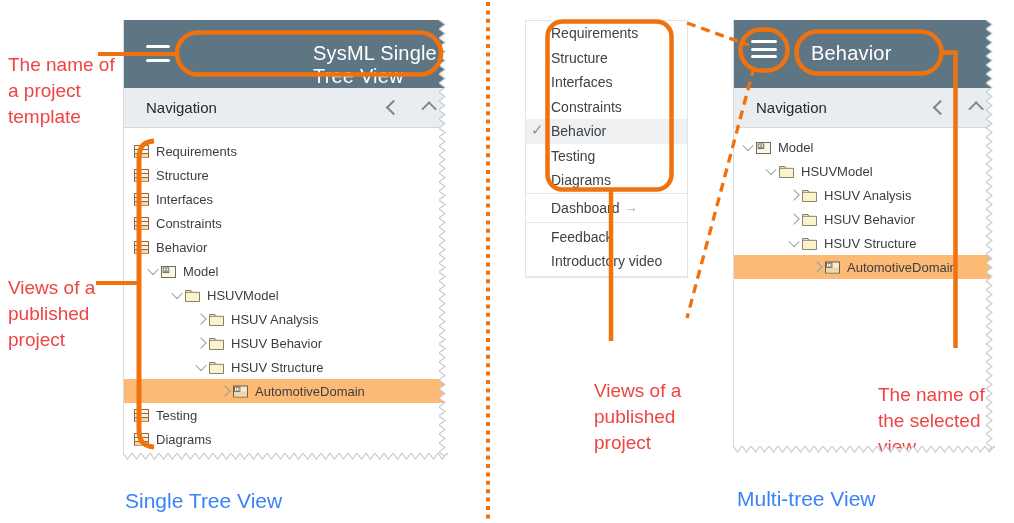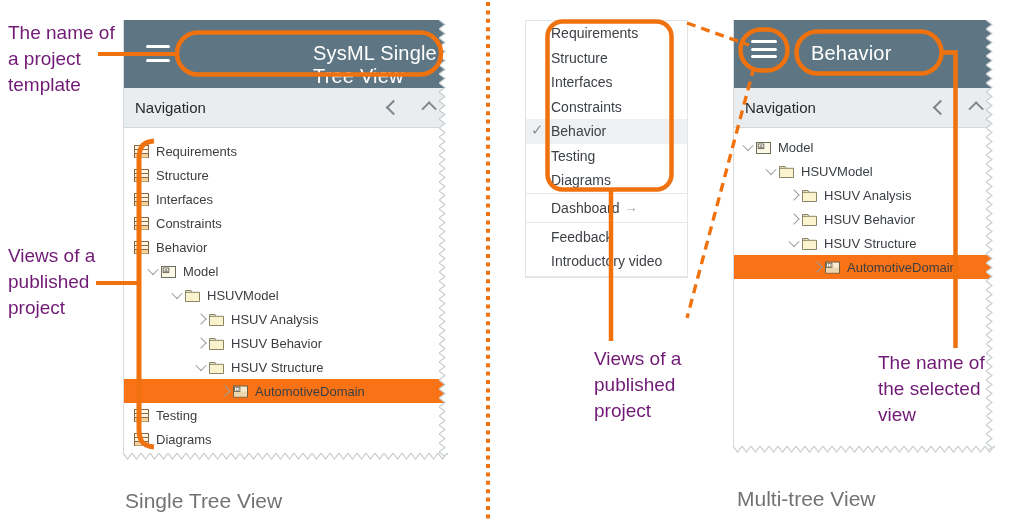--- a/index.html
+++ b/index.html
@@ -13,29 +13,29 @@
   .phead{position:absolute;left:0;top:0;right:0;height:68px;background:#5e7583;}
   .htitle{position:absolute;top:22px;color:#fff;font-size:20px;letter-spacing:.2px;}
   .panel-left .htitle{left:189px;}
   .panel-right .htitle{left:77px;}
   .hamb{position:absolute;display:flex;flex-direction:column;justify-content:space-between;}
   .hamb i{display:block;height:3px;background:#fff;border-radius:2px;}
   .hamb-left{left:22px;top:25px;width:24px;height:17px;}
   .hamb-right{left:17px;top:20px;width:26px;height:18px;}
   .navbar{position:absolute;left:0;top:68px;right:0;height:39px;background:#eaedef;
           border-bottom:1px solid #d3d8da;display:flex;align-items:center;}
-  .navtitle{font-size:15px;color:#26292c;margin-left:11px;}
+  .navtitle{font-size:15px;color:#26292c;margin-left:22px;}
   .navbtns{position:absolute;right:13px;top:0;height:100%;display:flex;align-items:center;gap:26px;}
   .treearea{position:absolute;left:0;top:108px;right:0;bottom:0;background:#fff;overflow:hidden;}
   .panel-left .treearea{padding-top:11px;}
   .panel-right .treearea{padding-top:7px;}
 
   
   .trow{display:flex;align-items:center;height:24px;font-size:13px;color:#3a3e42;white-space:nowrap;}
-  .trow.sel{background:#f97316;}
+  .trow.sel{background:#fdba74;}
   .tlabel{margin-left:7px;}
   .texp{width:16px;flex:none;display:flex;justify-content:center;align-items:center;}
   .ticon{flex:none;display:flex;}
   .L0{padding-left:10px;} .L1{padding-left:21px;} .L2{padding-left:45px;}
   .L3{padding-left:69px;} .L4{padding-left:93px;}
   .R0{padding-left:6px;}  .R1{padding-left:29px;} .R2{padding-left:52px;} .R3{padding-left:75px;}
 
   
   .chev{width:7px;height:7px;border:0 solid #989da2;display:inline-block;}
   .chev.down{border-right-width:1.7px;border-bottom-width:1.7px;transform:rotate(45deg) translate(-1px,-1px);}
@@ -51,22 +51,22 @@
   .mitem.checked{background:#eef0f2;}
   .mcheck{position:absolute;left:5px;top:2px;color:#8d9296;font-size:15px;}
   .msep{height:1px;background:#e6e8ea;margin:0;}
   .mitem.dash{height:28px;}
   .marrow{color:#9aa1a6;margin-left:5px;font-size:13px;}
   .mgroup3 .mitem{height:24.6px;}
   .mgroup3{padding:2px 0;}
   .mitem.logout{height:30px;}
 
   
-  .ann{position:absolute;color:#701a75;font-size:19px;line-height:26px;white-space:pre-line;}
-  .caption{position:absolute;color:#737373;font-size:21px;}
+  .ann{position:absolute;color:#ef4444;font-size:19px;line-height:26px;white-space:pre-line;margin-top:32px;}
+  .caption{position:absolute;color:#3b82f6;font-size:21px;}
 
   .overlay{position:absolute;left:0;top:0;pointer-events:none;z-index:30;}
   .zig{position:absolute;z-index:20;}
 </style>
 </head>
 <body>
 
 <div class="canvas">
 
   <div class="panel panel-left">

